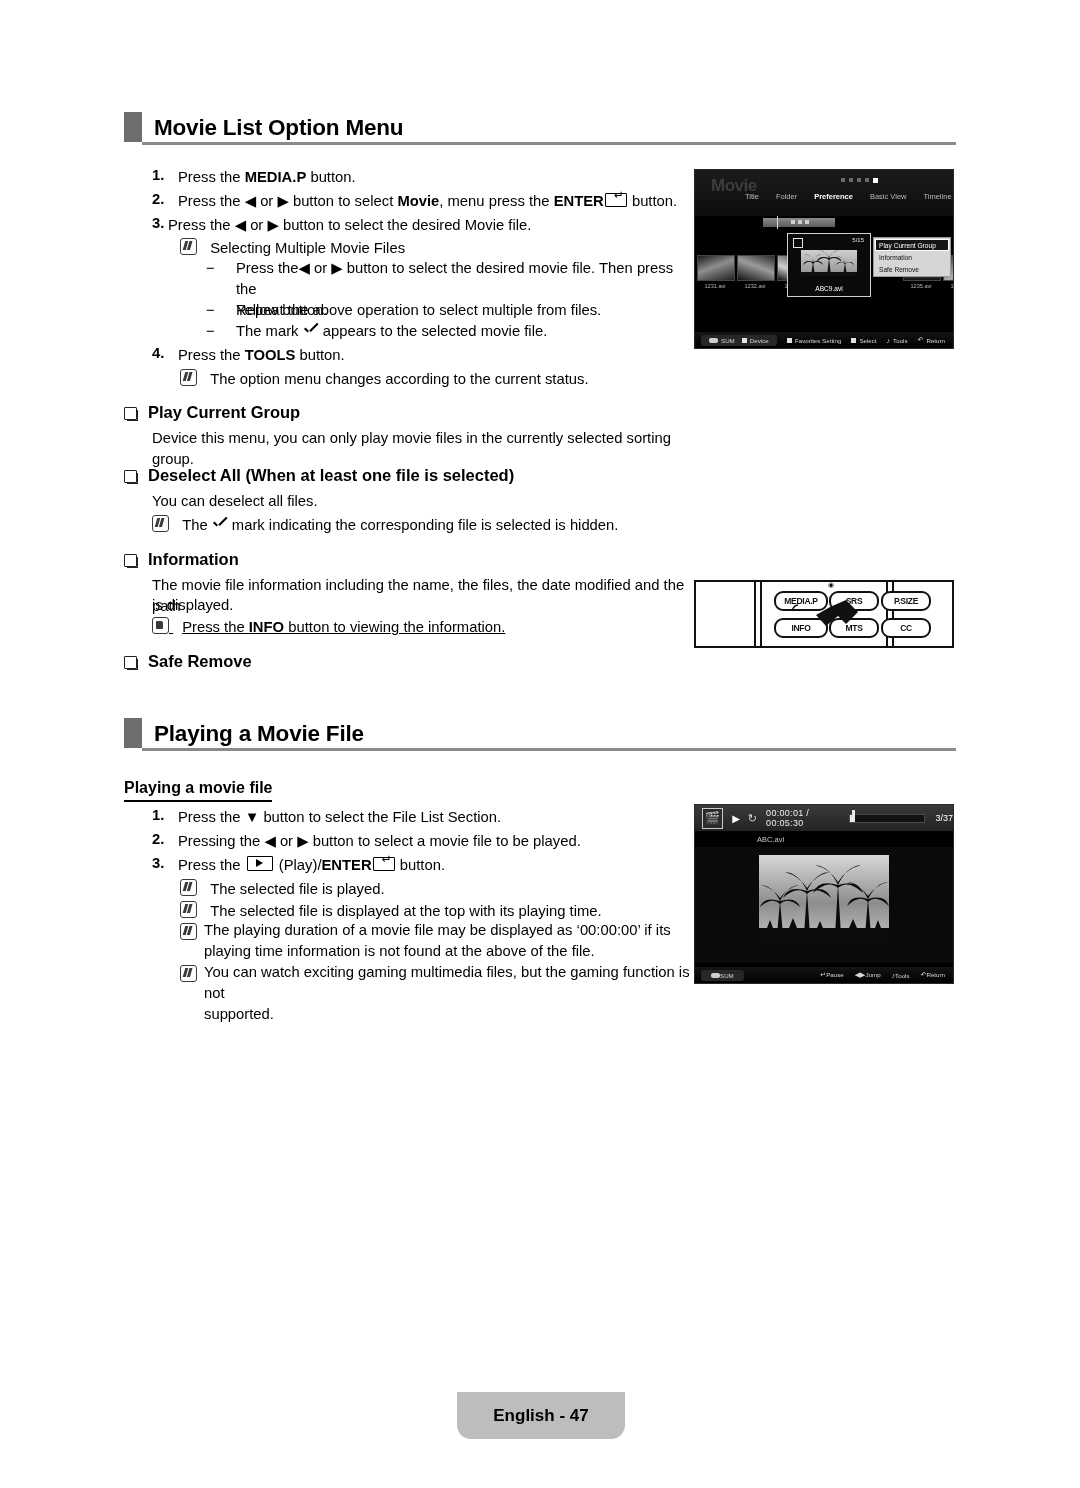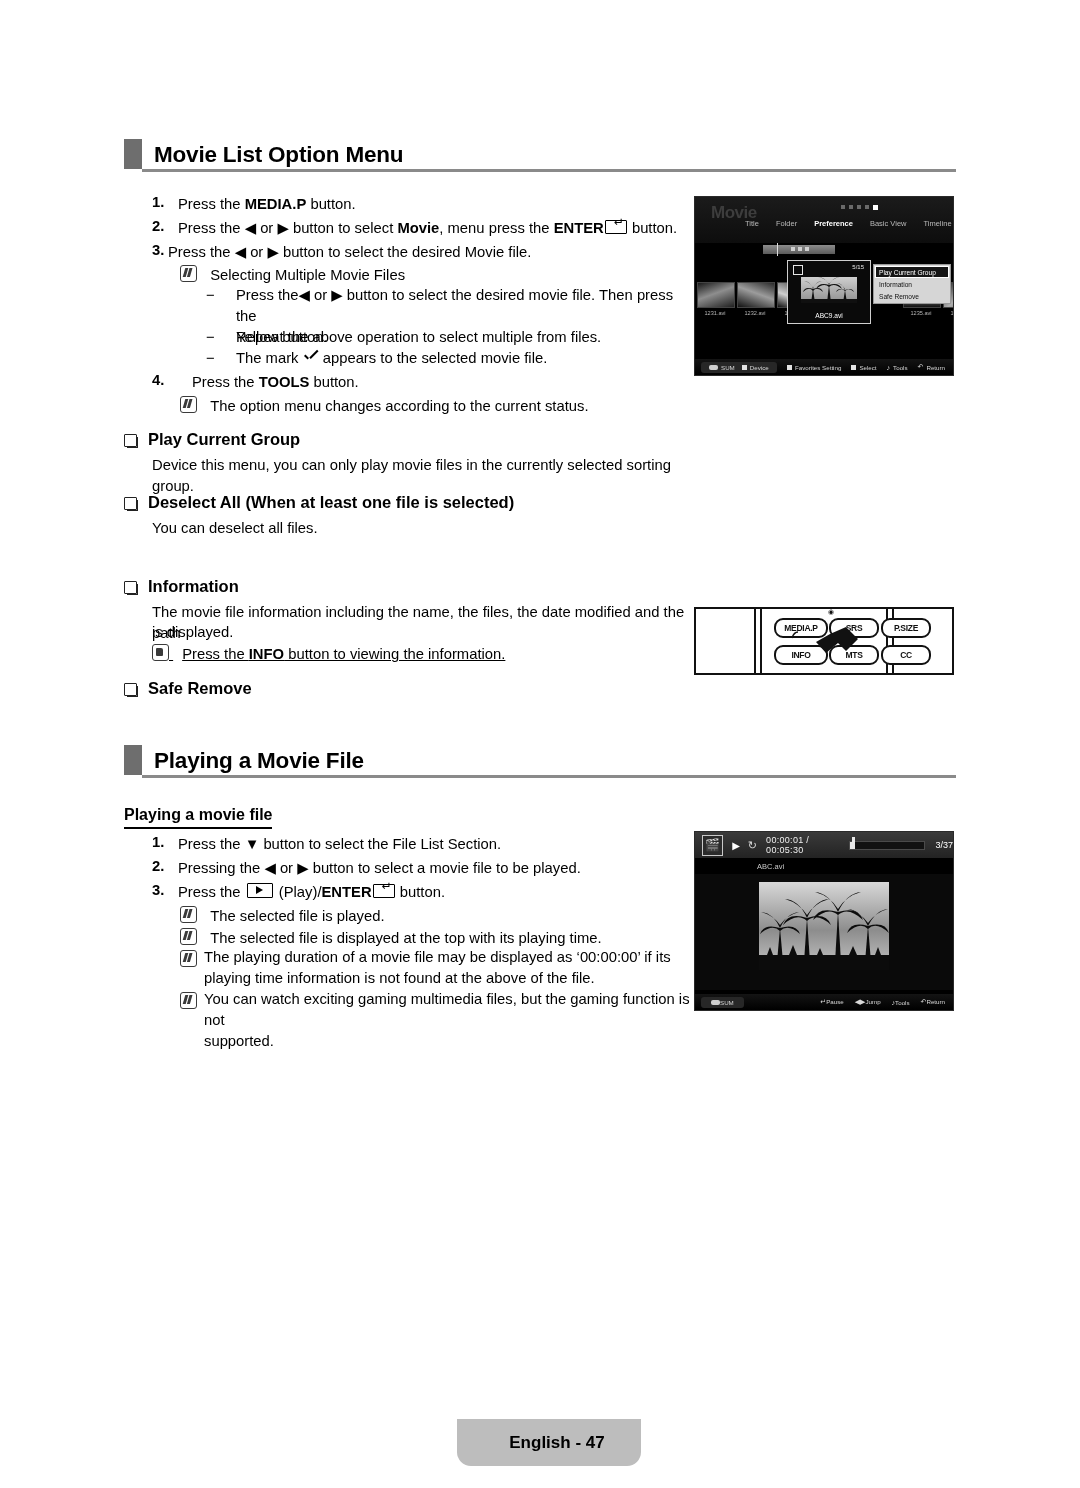--- a/index.html
+++ b/index.html
@@ -4,21 +4,21 @@
 <style>
   html,body{margin:0;padding:0;}
   body{
     width:1080px;height:1488px;
     background:#ffffff;
     font-family:"Liberation Sans", sans-serif;
     color:#000;
     position:relative;
     overflow:hidden;
   }
-  .page{position:absolute;inset:0;margin-top:27px;}
+  .page{position:absolute;inset:0;}
 
   
   .section-head{
     position:absolute;
     display:flex;align-items:flex-end;
   }
   .section-head .bar{
     width:18px;height:30px;background:#6e6e6e;flex:0 0 auto;
     margin-right:12px;
   }
@@ -259,40 +259,44 @@
   </div>
 
   <div class="listrow" style="left:206px;top:321px;width:484px;">
     <span style="position:absolute;left:0;">−</span>
     <span style="display:block;margin-left:30px;">
       <span>The mark </span><span class="chk"></span><span> appears to the selected movie file.</span>
     </span>
   </div>
 
   <div class="num" style="left:152px;top:345px;">4.</div>
-  <div class="txt" style="left:192px;top:345px;">
+  <div class="txt" style="left:178px;top:345px;">
     <span>Press the </span><span class="b">TOOLS</span><span> button.</span>
   </div>
 
   <div class="txt" style="left:180px;top:367px;">
     <span class="noteicon"></span>
     <span style="margin-left:9px;">The option menu changes according to the current status.</span>
   </div>
 
   <div class="sq-head" style="left:124px;top:403px;">
     <span class="sq"></span>
     <span class="sqtext">Play Current Group</span>
   </div>
   <div class="txt" style="left:152px;top:428px;width:540px;">Device this menu, you can only play movie files in the currently selected sorting group.</div>
 
   <div class="sq-head" style="left:124px;top:466px;">
     <span class="sq"></span>
     <span class="sqtext">Deselect All (When at least one file is selected)</span>
   </div>
   <div class="txt" style="left:152px;top:491px;width:540px;">You can deselect all files.</div>
+  <div class="txt" style="left:152px;top:513px;width:560px;">
+    <span class="noteicon"></span>
+    <span style="margin-left:9px;">The </span><span class="chk"></span><span> mark indicating the corresponding file is selected is hidden.</span>
+  </div>
 
   <div class="sq-head" style="left:124px;top:550px;">
     <span class="sq"></span>
     <span class="sqtext">Information</span>
   </div>
   <div class="txt" style="left:152px;top:575px;width:545px;">The movie file information including the name, the files, the date modified and the path</div>
   <div class="txt" style="left:152px;top:595px;width:545px;">is displayed.</div>
   <div class="txt" style="left:152px;top:615px;width:560px;text-decoration:underline;">
     <span class="noteicon hand"></span>
     <span style="margin-left:9px;">Press the </span><span class="b">INFO</span><span> button to viewing the information.</span>
@@ -559,17 +563,17 @@
       </div>
       <div class="right">
         <span class="it"><span style="font-size:7px;">↵</span><span>Pause</span></span>
         <span class="it"><span style="font-size:7px;">◀▶</span><span>Jump</span></span>
         <span class="it"><span style="font-size:7px;">♪</span><span>Tools</span></span>
         <span class="it"><span style="font-size:7px;">↶</span><span>Return</span></span>
       </div>
     </div>
   </div>
 
-  <div class="footer" style="left:457px;top:1392px;width:168px;height:47px;padding-left:16px;">
+  <div class="footer" style="left:457px;top:1392px;width:168px;height:47px;">
     <span>English - 47</span>
   </div>
 
 </div>
 
 </body></html>

